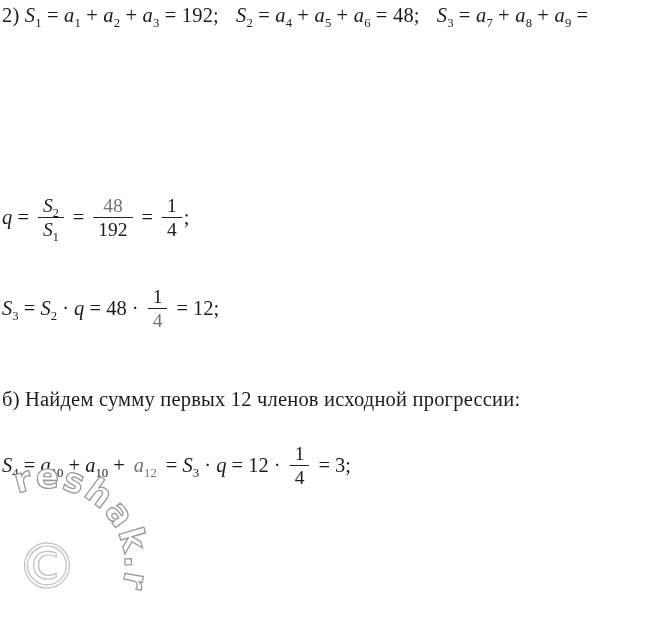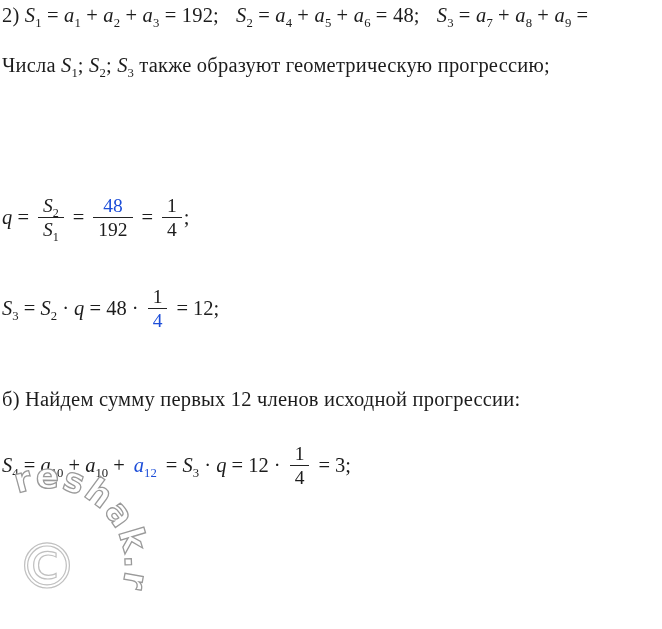--- a/index.html
+++ b/index.html
@@ -20,41 +20,40 @@
   .eqrow{
     position:absolute;left:2px;display:flex;align-items:center;
     gap:9px;font-size:20.5px;white-space:nowrap;
   }
   .frac{
     display:inline-flex;flex-direction:column;align-items:center;
     line-height:1.18;font-size:19.5px;text-align:center;
   }
   .frac .num{padding:0 5px;}
   .frac .den{border-top:1.6px solid #222;padding:0 5px;}
-  .muted{color:#1d4ed8;}
+  .muted{color:#737373;}
   .watermark{
     position:absolute;left:0;top:468px;width:182px;height:161px;
     z-index:5;pointer-events:none;
   }
   .watermark text{
     font-family:"DejaVu Sans","Liberation Sans",sans-serif;
   }
 </style>
 </head>
 <body>
 
 <div class="page">
 
   <div class="line eq-line1" style="top:4px">
     <span>2) <i>S</i><sub>1</sub> = <i>a</i><sub>1</sub> + <i>a</i><sub>2</sub> + <i>a</i><sub>3</sub> = 192;</span>
     <span><i>S</i><sub>2</sub> = <i>a</i><sub>4</sub> + <i>a</i><sub>5</sub> + <i>a</i><sub>6</sub> = 48;</span>
     <span><i>S</i><sub>3</sub> = <i>a</i><sub>7</sub> + <i>a</i><sub>8</sub> + <i>a</i><sub>9</sub> =</span>
   </div>
 
-  <div class="line" style="top:54px">Числа <i>S</i><sub>1</sub>;  <i>S</i><sub>2</sub>;  <i>S</i><sub>3</sub> также образуют геометрическую прогрессию;</div>
 
 
   <div class="eqrow" style="top:187px;height:60px">
     <span><i>q</i> =</span>
     <span class="frac">
       <span class="num"><i>S</i><sub>2</sub></span>
       <span class="den"><i>S</i><sub>1</sub></span>
     </span>
     <span>=</span>
     <span class="frac">

